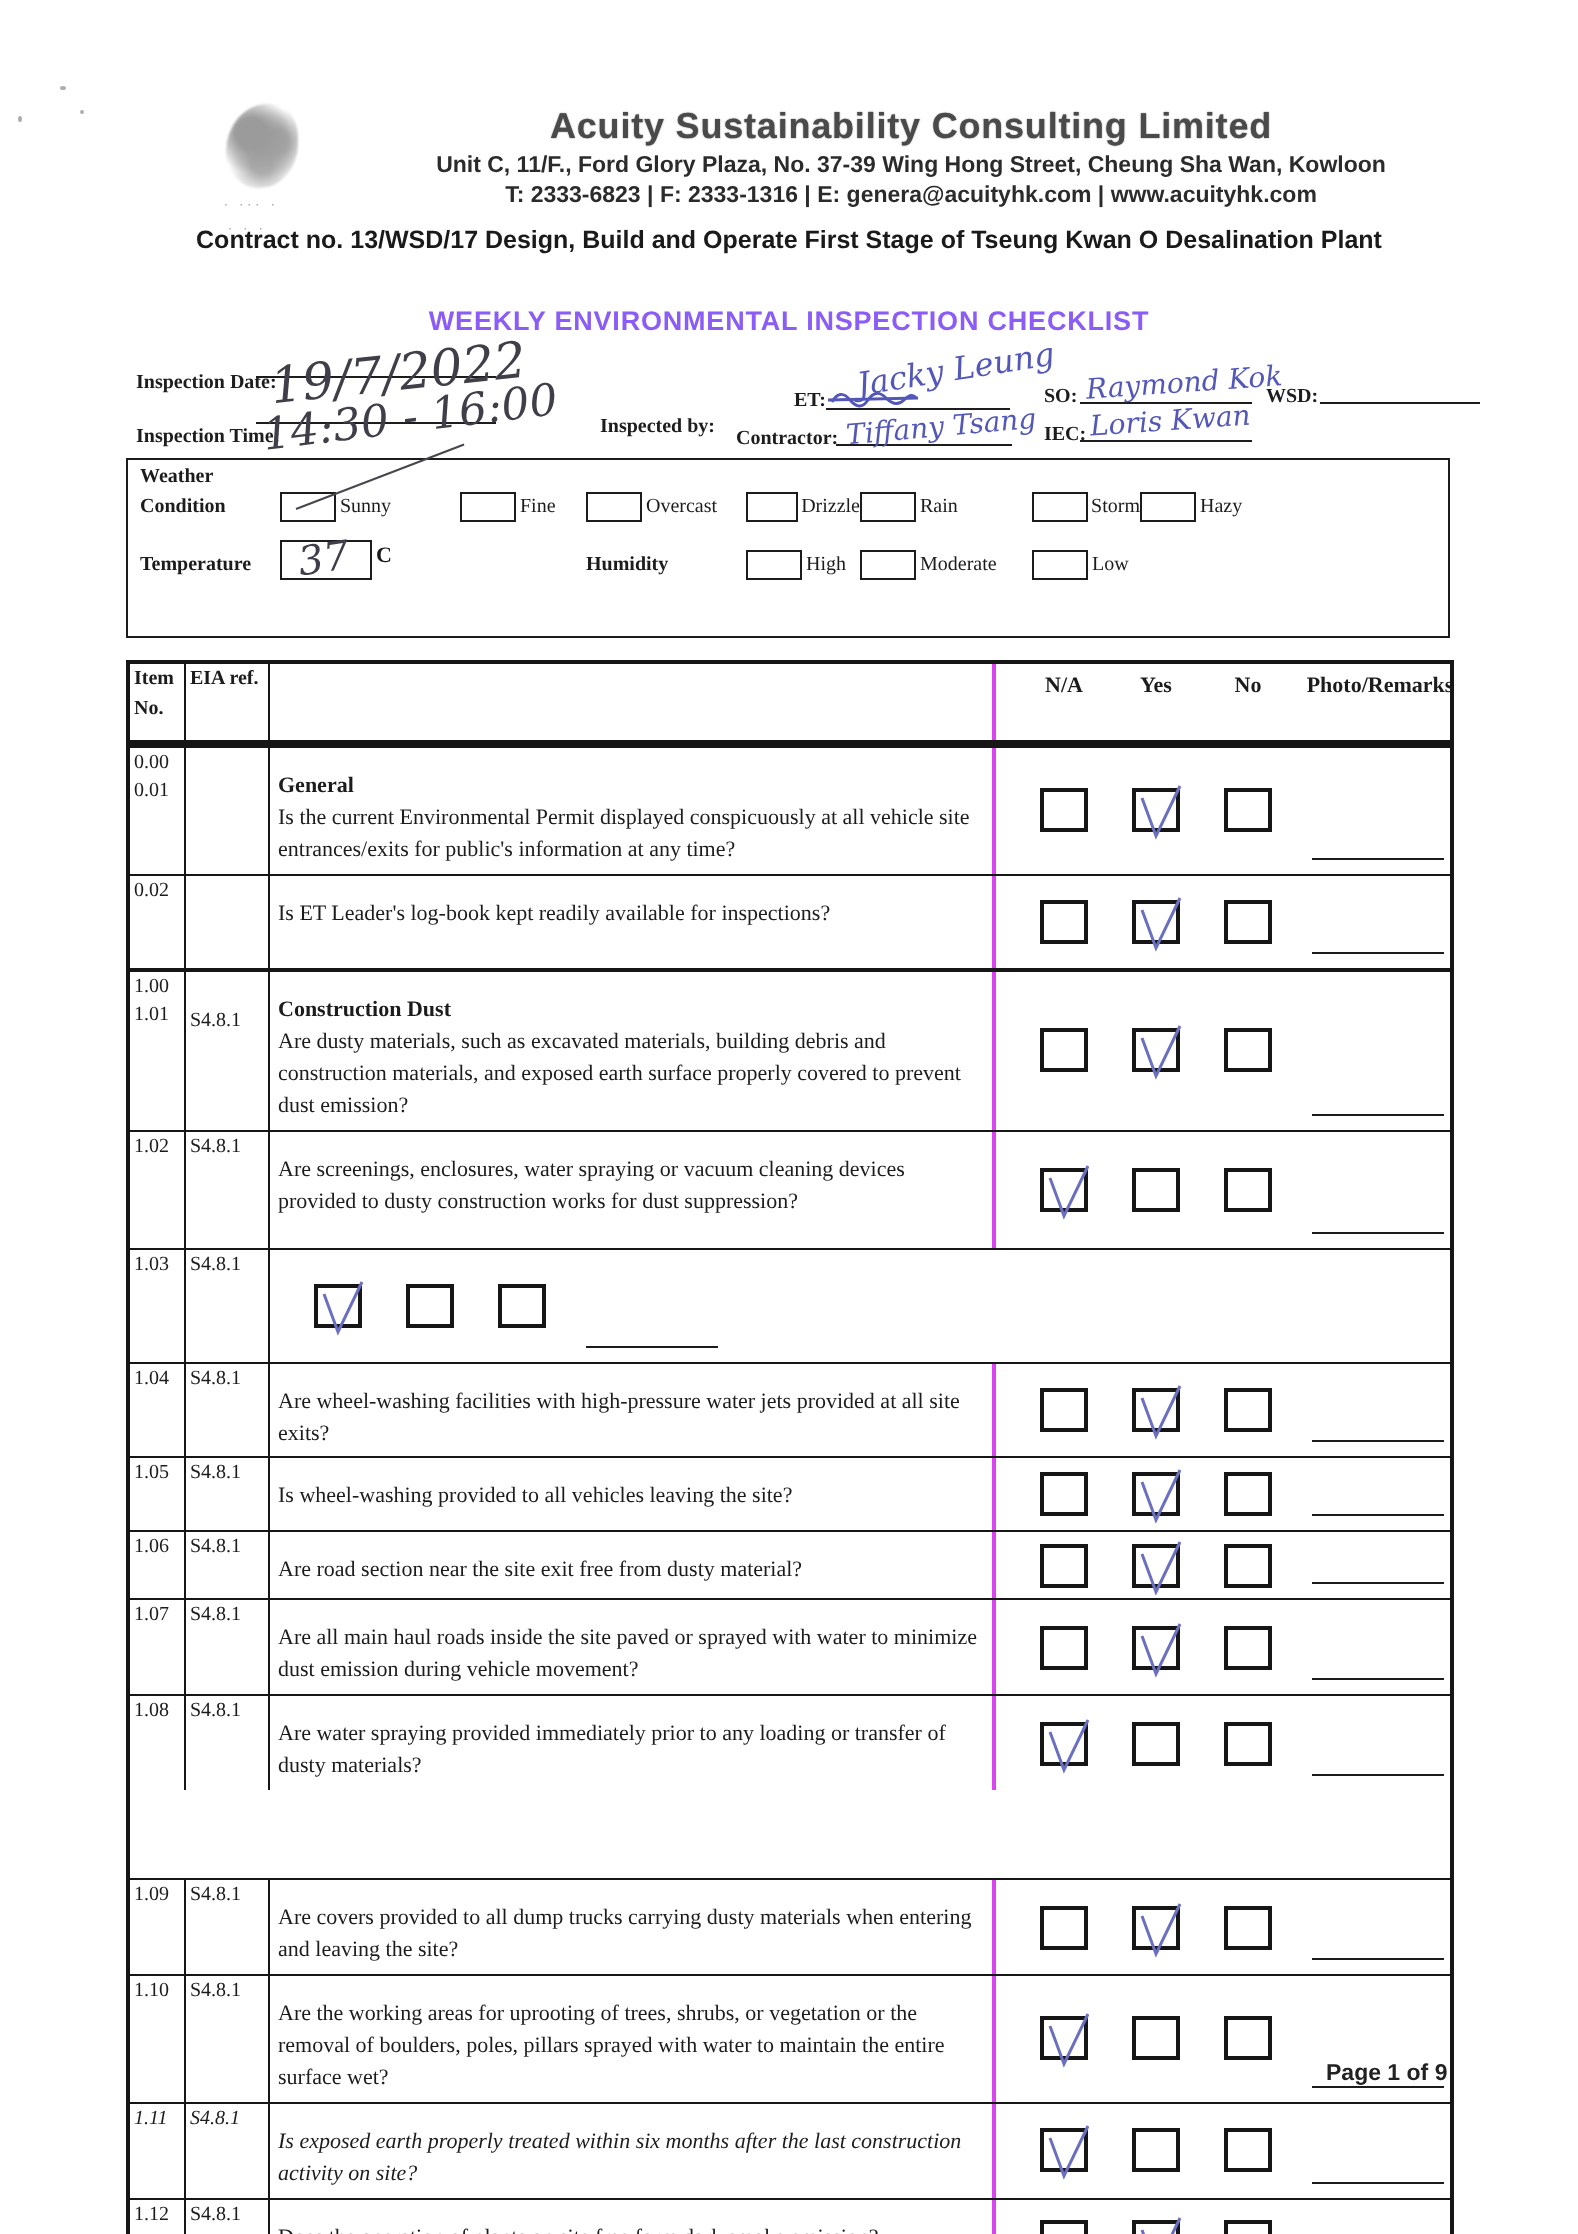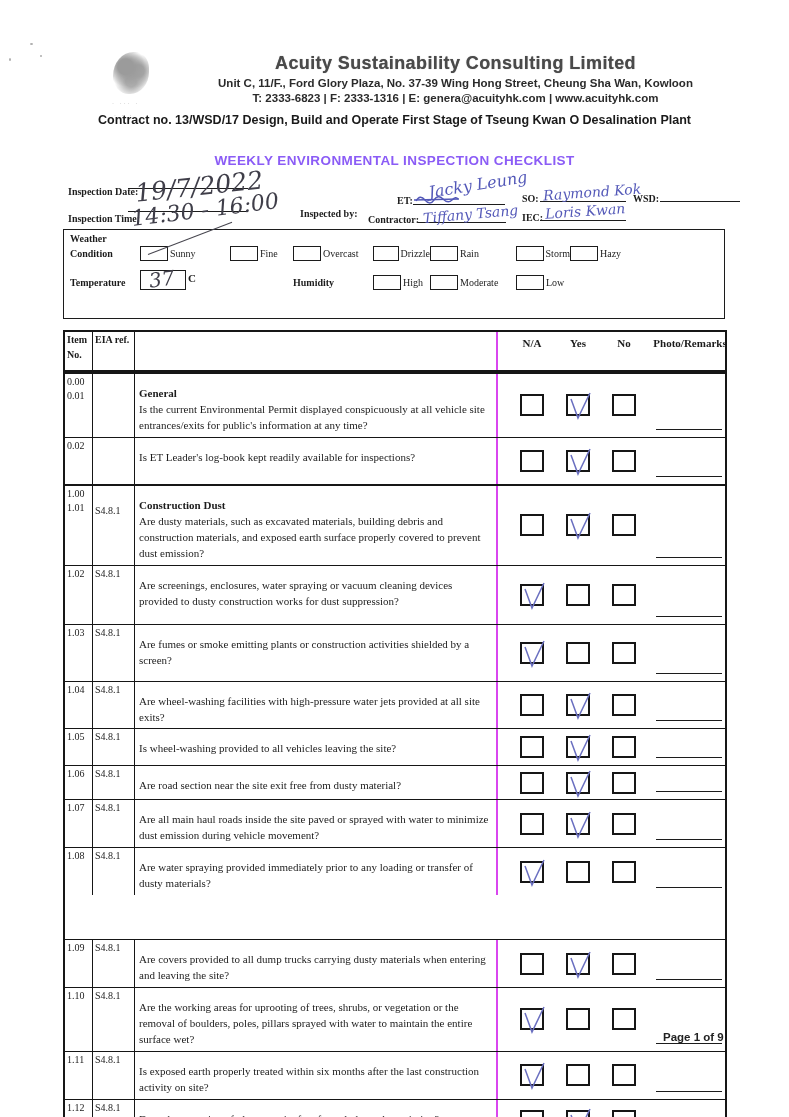--- a/index.html
+++ b/index.html
@@ -81,21 +81,21 @@
   #rows .trow:nth-child(3){min-height:60px;justify-content:center;}
   #rows .trow:nth-child(4){min-height:58px;}
   #rows .trow:nth-child(5){min-height:56px;}
   #rows .trow:nth-child(6){min-height:36px;}
   #rows .trow:nth-child(7){min-height:36px;}
   #rows .trow:nth-child(8){min-height:33px;}
   #rows .trow:nth-child(9){min-height:40px;}
   #rows .trow:nth-child(10){min-height:40px;}
   #rows .trow:nth-child(11){min-height:34px;margin-top:44px;}
   #rows .trow:nth-child(12){min-height:38px;}
-  #rows .trow:nth-child(13){min-height:38px;}
+  #rows .trow:nth-child(13){min-height:38px;font-style:italic;}
   #rows .trow:nth-child(14){min-height:42px;}
 
   .footer{position:absolute;left:663px;top:1031px;font-family:"Liberation Sans",sans-serif;font-weight:bold;font-size:11.5px;color:#222;}
 </style>
 </head>
 <body>
 
 <div class="page">
 
   <span class="speck" style="left:30px;top:43px;width:3px;height:2px;"></span>
@@ -353,24 +353,20 @@
     </div>
 
     <div class="trow" data-answer="na">
       <div class="c item">
 
         <div class="it-no">1.03</div>
       </div>
       <div class="c eia">
         <div class="eia-ref">S4.8.1</div>
       </div>
-      <div class="c q">
-
-        <div class="q-text">Are fumes or smoke emitting plants or construction activities shielded by a screen?</div>
-      </div>
       <div class="c ans">
         <span class="box na">
           <svg class="tick" width="26" height="30" viewBox="0 0 26 30">
                 <polyline points="4,8 11,27 23,2" fill="none" stroke="#6a6fc0" stroke-width="1.5"></polyline>
               </svg>
         </span>
         <span class="box yes">
           <svg class="tick" width="26" height="30" viewBox="0 0 26 30">
                 <polyline points="4,8 11,27 23,2" fill="none" stroke="#6a6fc0" stroke-width="1.5"></polyline>
               </svg>

